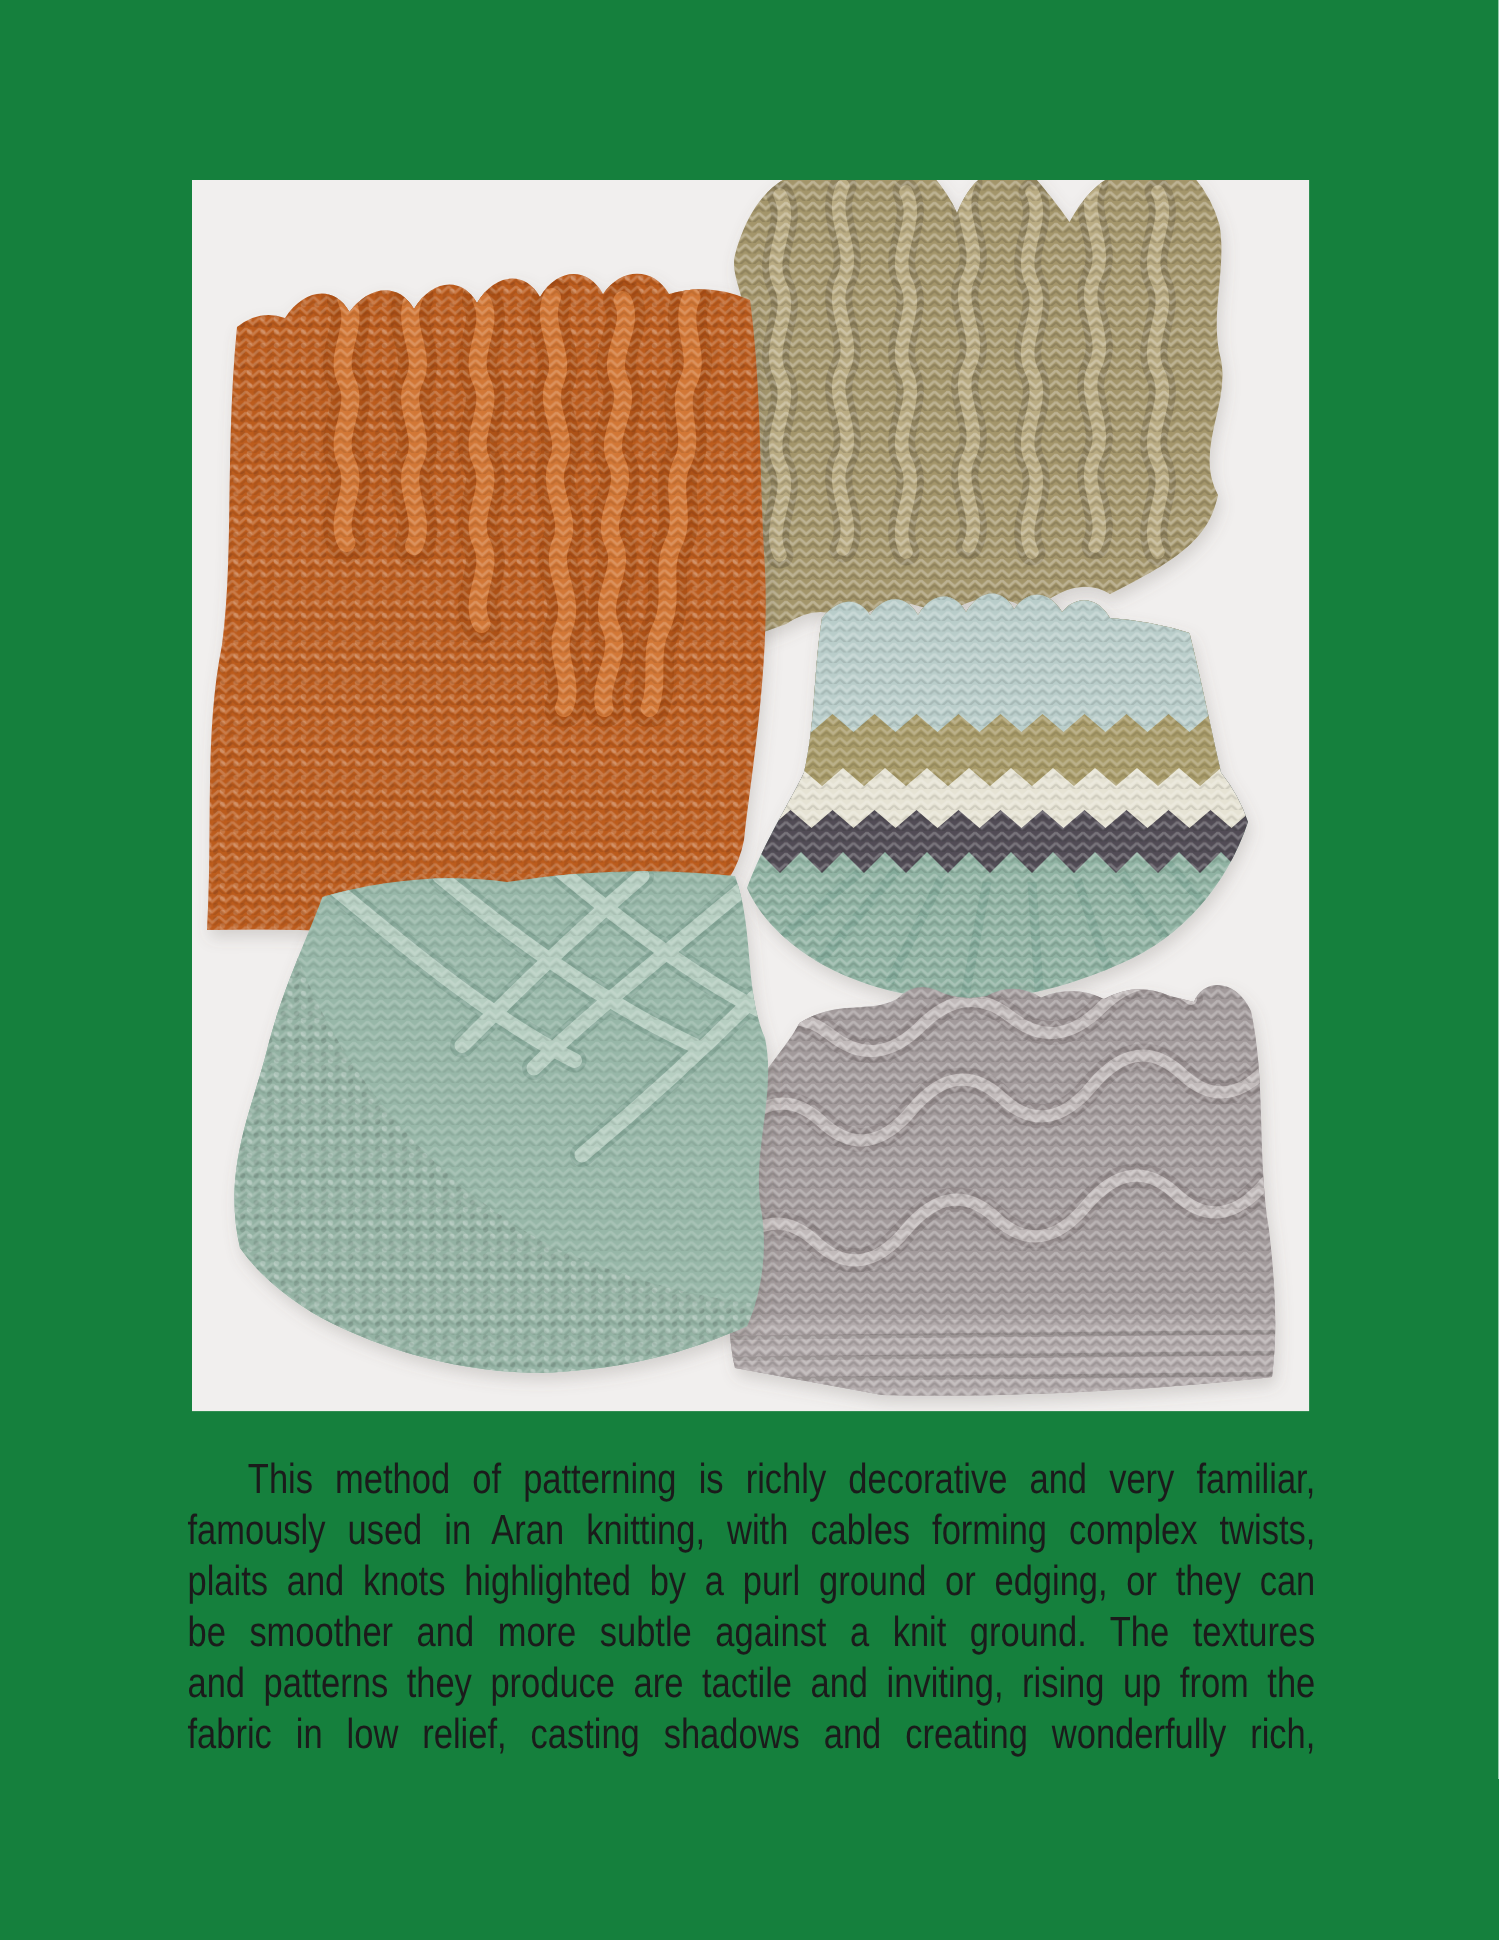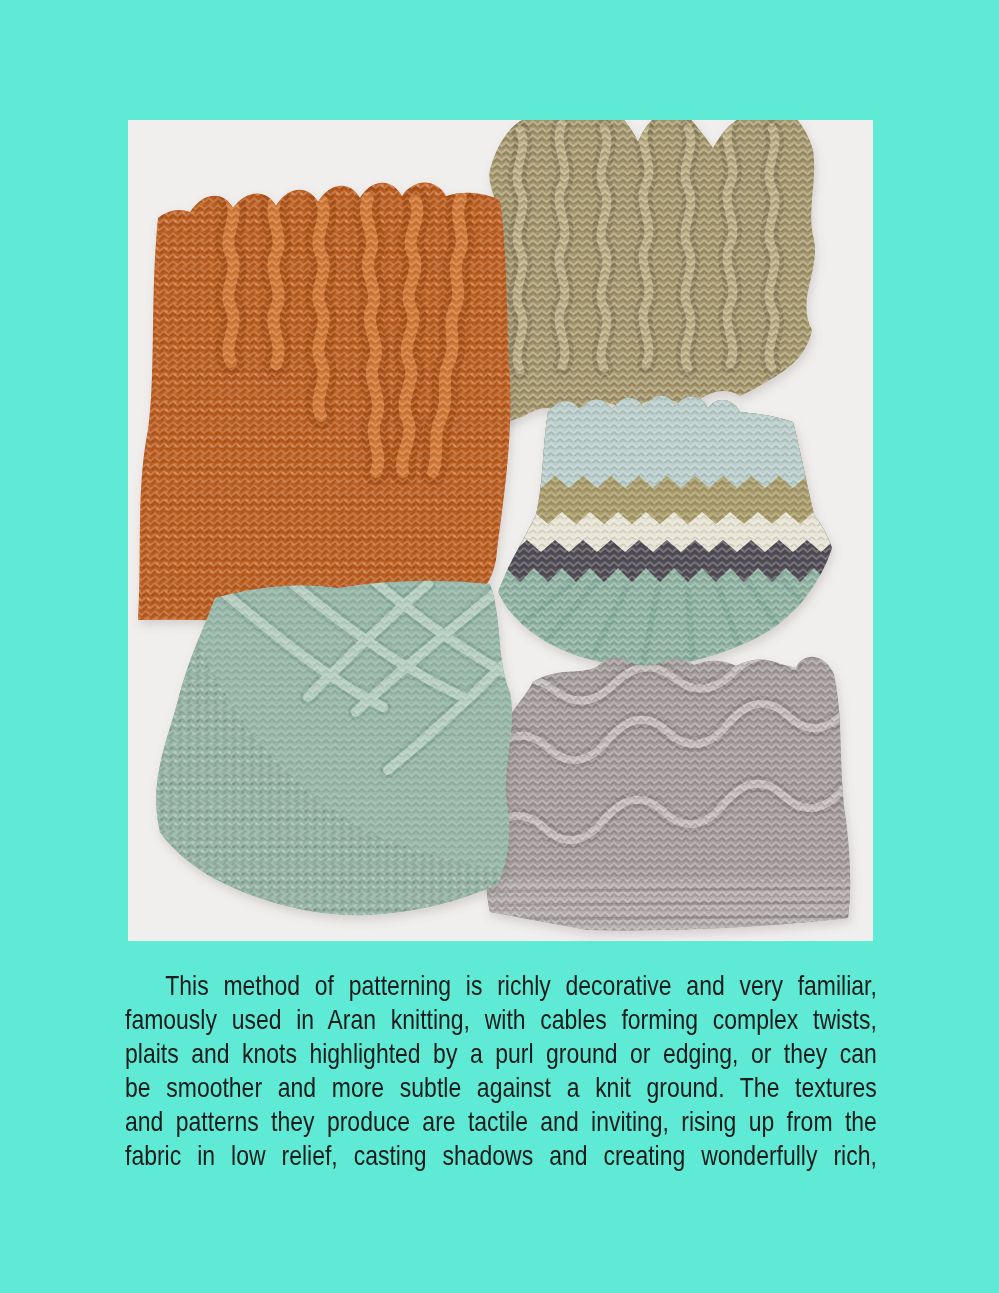--- a/index.html
+++ b/index.html
@@ -1,17 +1,17 @@
 <!DOCTYPE html>
 <html><head>
 <meta charset="utf-8">
 <style>
   html,body{margin:0;padding:0;background:#ffffff;}
   body{width:999px;height:1293px;position:relative;font-family:"Liberation Sans",sans-serif;overflow:hidden;}
-  .page{position:absolute;inset:0;background:#5eead4;}
+  .page{position:absolute;inset:0;background:#15803d;}
   .photo{
     position:absolute;left:128px;top:120px;width:745px;height:821px;
     overflow:hidden;
   }
   .photo svg{display:block;width:745px;height:821px;}
   .para{
     position:absolute;left:125px;top:969px;width:752px;color:#1b1b1b;
   }
   .pline{
     width:916px;

